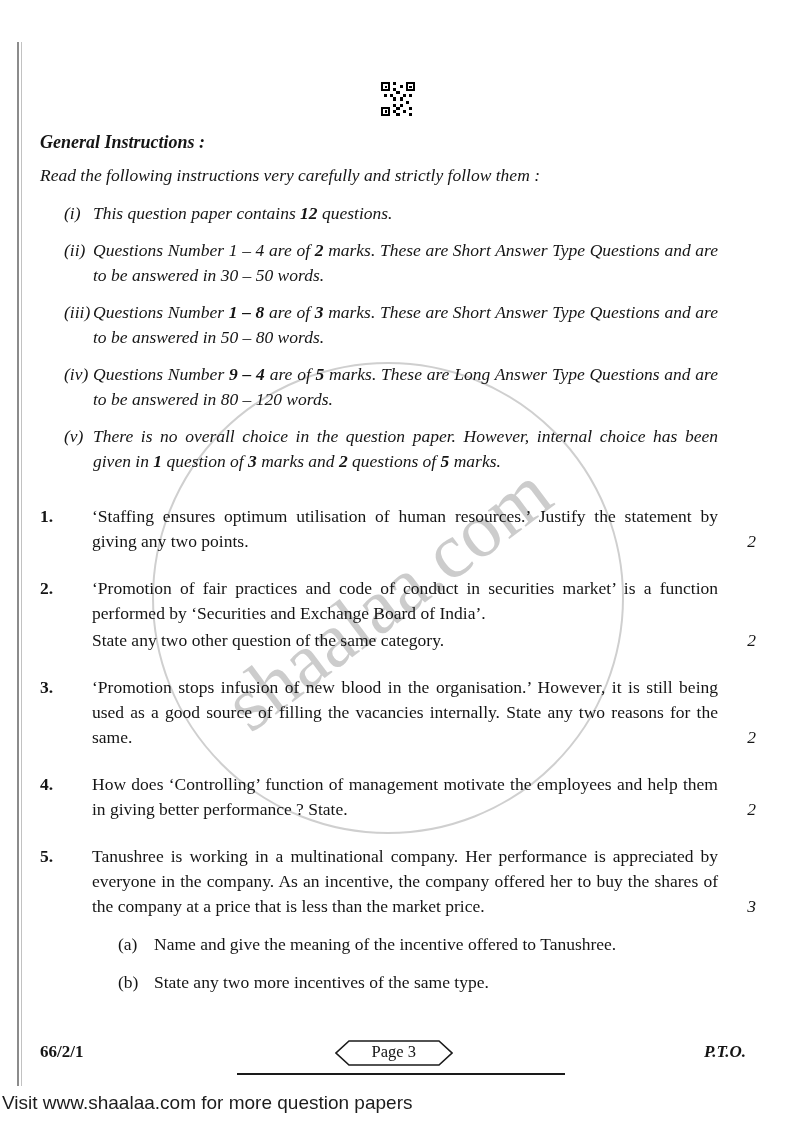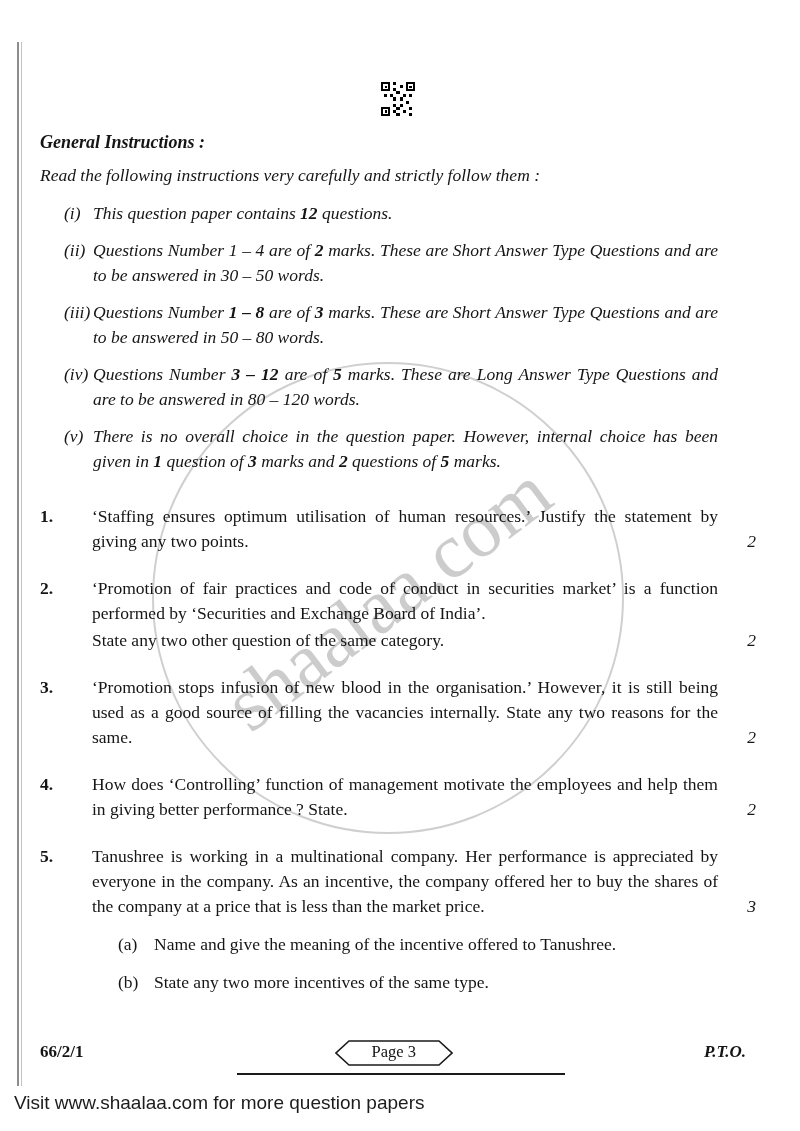--- a/index.html
+++ b/index.html
@@ -93,21 +93,21 @@
   .f-page-label {
     position:relative; z-index:2; font-size:16.5px;
   }
   .f-line {
     position:absolute; z-index:2;
     top:1073px; left:237px; width:328px;
     border-top:2px solid #1a1a1a;
   }
   .site-note {
     position:absolute; z-index:2;
-    top:1092px; left:14px;
+    top:1092px; left:2px;
     font-family:"Liberation Sans", sans-serif;
     font-size:19px; color:#1c1c1c;
   }
 </style>
 </head>
 <body>
 
 <div class="scan-edge"></div>
 
 <div class="wm-circle">
@@ -167,21 +167,21 @@
     <div class="ins-item">
       <span class="ins-label">(ii)</span>
       <span class="ins-text"><span>Questions Number </span><span style="font-weight: normal;">1 – 4</span><span> are of </span><span style="font-weight: bold;">2</span><span> marks. These are Short Answer Type Questions and are to be answered in 30 – 50 words.</span></span>
     </div>
     <div class="ins-item">
       <span class="ins-label">(iii)</span>
       <span class="ins-text"><span>Questions Number </span><span style="font-weight: bold;">1 – 8</span><span> are of </span><span style="font-weight: bold;">3</span><span> marks. These are Short Answer Type Questions and are to be answered in 50 – 80 words.</span></span>
     </div>
     <div class="ins-item">
       <span class="ins-label">(iv)</span>
-      <span class="ins-text"><span>Questions Number </span><span style="font-weight: bold;">3 – 12</span><span> are of </span><span style="font-weight: bold;">5</span><span> marks. These are Long Answer Type Questions and are to be answered in 80 – 120 words.</span></span>
+      <span class="ins-text"><span>Questions Number </span><span style="font-weight: bold;">9 – 4</span><span> are of </span><span style="font-weight: bold;">5</span><span> marks. These are Long Answer Type Questions and are to be answered in 80 – 120 words.</span></span>
     </div>
     <div class="ins-item">
       <span class="ins-label">(v)</span>
       <span class="ins-text"><span>There is no overall choice in the question paper. However, internal choice has been given in </span><span style="font-weight: bold;">1</span><span> question of </span><span style="font-weight: bold;">3</span><span> marks and </span><span style="font-weight: bold;">2</span><span> questions of </span><span style="font-weight: bold;">5</span><span> marks.</span></span>
     </div>
   </div>
 
   <div class="questions">
 
     <div class="q-wrap">

